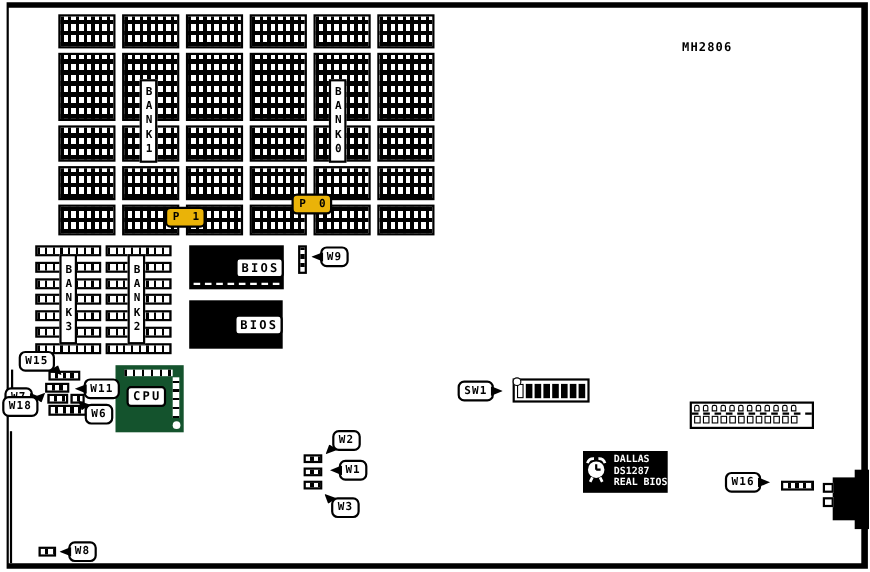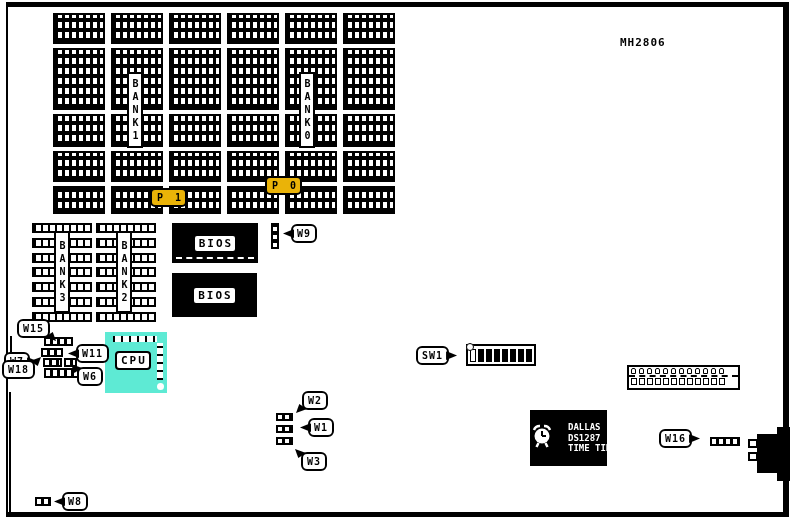--- a/index.html
+++ b/index.html
@@ -27,21 +27,21 @@
        background-image:repeating-linear-gradient(90deg,#000 0 2px,rgba(0,0,0,0) 2px 7px)}
 
   .vlabel{position:absolute;background:#fff;border:2px solid #000;
           writing-mode:vertical-rl;text-orientation:upright;text-align:center;
           font-weight:bold;font-size:10px;line-height:1;letter-spacing:2px;
           padding:2px 1px;z-index:3}
   .pbox{position:absolute;background:#eab308;border:2px solid #000;border-radius:5px;
         font-weight:bold;font-size:10px;letter-spacing:3px;padding:2px 1px 2px 5px;z-index:3}
 
   
-  .blackchip{position:absolute;background:#000;display:flex;align-items:center;justify-content:center}
+  .blackchip{position:absolute;background:#000;display:flex;align-items:center;justify-content:flex-end}
   .wlabel{background:#fff;border:2px solid #000;border-radius:4px;font-weight:bold;
           font-size:11px;letter-spacing:2px;padding:1px 2px 1px 4px;white-space:nowrap;z-index:2}
   .dashline{position:absolute;left:4px;right:4px;bottom:4px;border-top:2px dashed #fff}
 
   
   .slot-col{position:absolute;display:flex;flex-direction:column}
   .slot-col-l{left:413px;top:13px;gap:27px}
   .slot-col-r{left:552px;top:13px;gap:26px}
   .slot{position:relative;background:#000}
   .slot-l .slot, .slot-l{width:129px;height:17px}
@@ -78,41 +78,41 @@
 
   
   .connstrip{position:absolute;left:627px;top:365px;width:113px;height:25px;
              border:2px solid #000;background:#fff}
   .pins{display:flex;gap:3px;padding:1px 2px;border-bottom:2px dashed #000}
   .pin{width:5px;height:6px;border:1px solid #000;border-radius:2px 2px 0 0;background:#fff}
   .holes{display:flex;gap:2px;padding:1px 2px}
   .hole{width:6px;height:7px;border:1px solid #000;background:#fff}
 
   
-  .cpu{position:absolute;left:105px;top:332px;width:62px;height:61px;background:#5eead4}
+  .cpu{position:absolute;left:105px;top:332px;width:62px;height:61px;background:#14532d}
   .cpu-pt{position:absolute;left:8px;right:10px;top:4px;height:6px;background-color:#fff;
           background-image:repeating-linear-gradient(90deg,#000 0 2px,rgba(0,0,0,0) 2px 8px)}
   .cpu-pr{position:absolute;top:11px;bottom:13px;right:4px;width:6px;background-color:#fff;
           background-image:repeating-linear-gradient(0deg,#000 0 2px,rgba(0,0,0,0) 2px 8px)}
   .cpu-dot{position:absolute;right:3px;bottom:3px;width:7px;height:7px;border-radius:50%;background:#fff}
   .cpu .wlabel{position:absolute;left:10px;top:19px}
 
   
   .npu{position:absolute;left:138px;top:435px;width:127px;height:42px;background:#000}
   .npu-mid{position:absolute;left:0;right:0;top:9px;bottom:9px;background:#fff}
   .npu-inner{position:absolute;inset:2px 12px;border:2px solid #000}
   .npu-tab{position:absolute;top:0;bottom:0;width:10px;background:#000}
   .npu-pins{position:absolute;left:3px;right:3px;height:5px;
             background:repeating-linear-gradient(90deg,#fff 0 4px,#000 4px 7px)}
   .npu .wlabel{position:absolute;left:50%;top:50%;transform:translate(-50%,-50%);
                box-shadow:0 0 0 2px #fff;z-index:3}
 
   
-  .rtc{position:absolute;left:530px;top:410px;width:77px;height:56px;background:#000;
-       display:flex;align-items:center;gap:16px;padding:2px}
+  .rtc{position:absolute;left:530px;top:410px;width:77px;height:38px;background:#000;
+       display:flex;align-items:center;gap:6px;padding:2px}
   .rtc-text{color:#fff;font-weight:bold;font-size:9px;line-height:1.2;letter-spacing:0;white-space:nowrap}
 
   
   .din-main{position:absolute;left:757px;top:434px;width:26px;height:39px;background:#000}
   .din-bar{position:absolute;left:777px;top:427px;width:13px;height:54px;background:#000}
   .din-notch{position:absolute;width:10px;height:9px;background:#fff;border:2px solid #000}
 </style>
 </head>
 <body>
 
@@ -239,21 +239,21 @@
         <circle cx="10" cy="13" r="7.5" fill="#fff"></circle>
         <path d="M10 13 V8 M10 13 H14" stroke="#000" stroke-width="2" fill="none"></path>
         <path d="M2 7 A6 6 0 0 1 8 3" stroke="#fff" stroke-width="2.5" fill="none"></path>
         <path d="M12 3 A6 6 0 0 1 18 7" stroke="#fff" stroke-width="2.5" fill="none"></path>
         <path d="M4.5 24 L6.5 20 M15.5 24 L13.5 20" stroke="#fff" stroke-width="2.5"></path>
       </svg>
     </span>
     <div class="rtc-text">
       <div>DALLAS</div>
       <div>DS1287</div>
-      <div>TIME TIME</div>
+      <div>REAL BIOS</div>
     </div>
   </div>
 
 
   <div class="balloon t-r" style="left:659px;top:429px">W16</div>
   <div class="jump-h" style="left:710px;top:437px;width:30px;height:9px"></div>
 
   <div class="din-main"></div>
   <div class="din-bar"></div>
   <div class="din-notch" style="left:748px;top:439px"></div>

